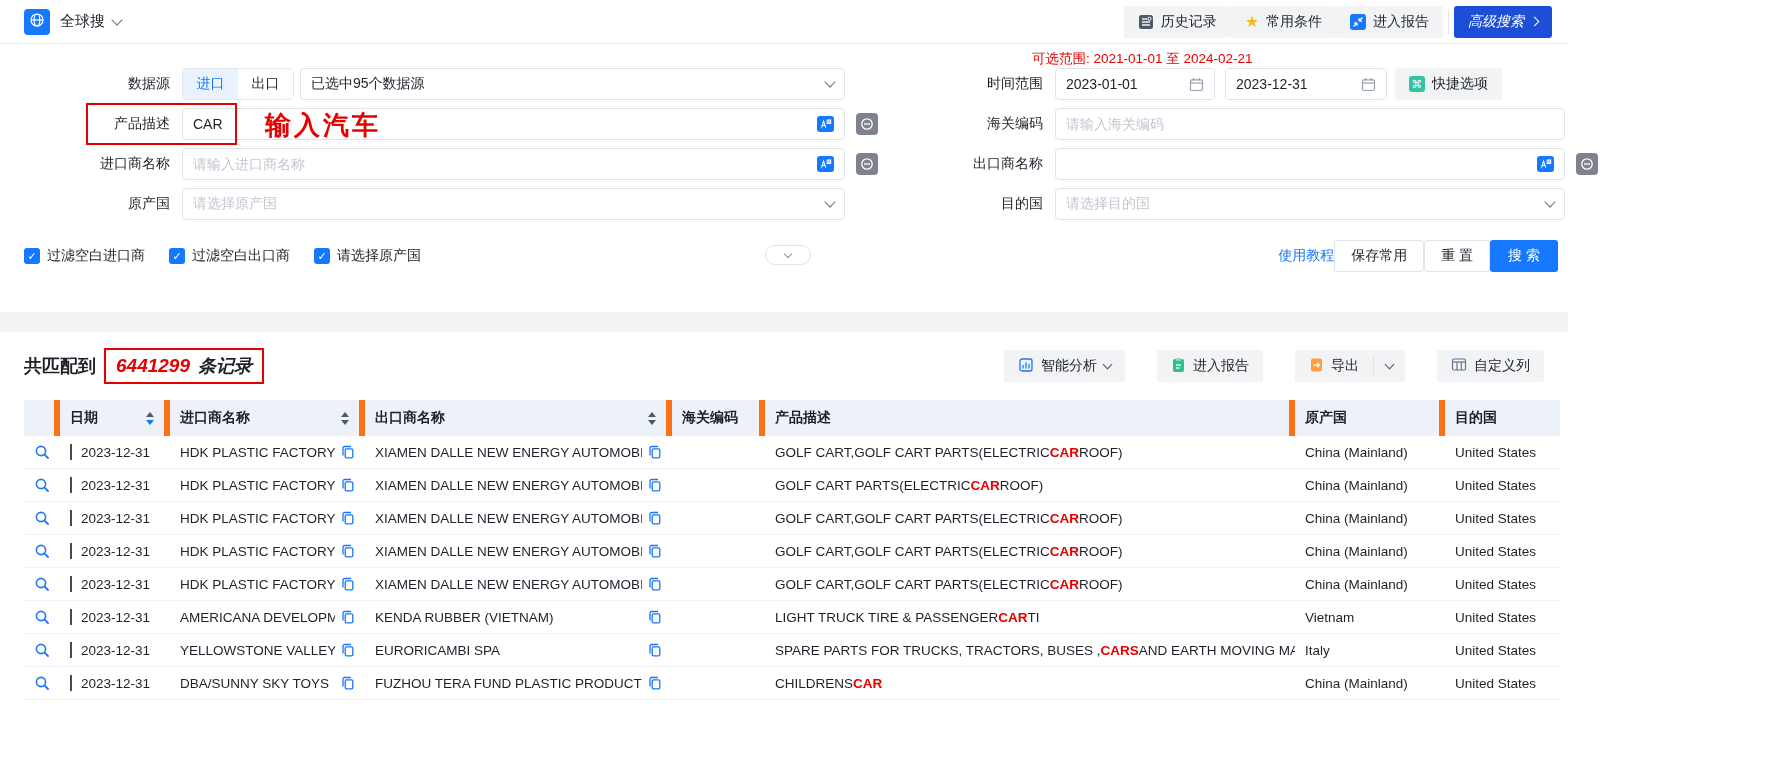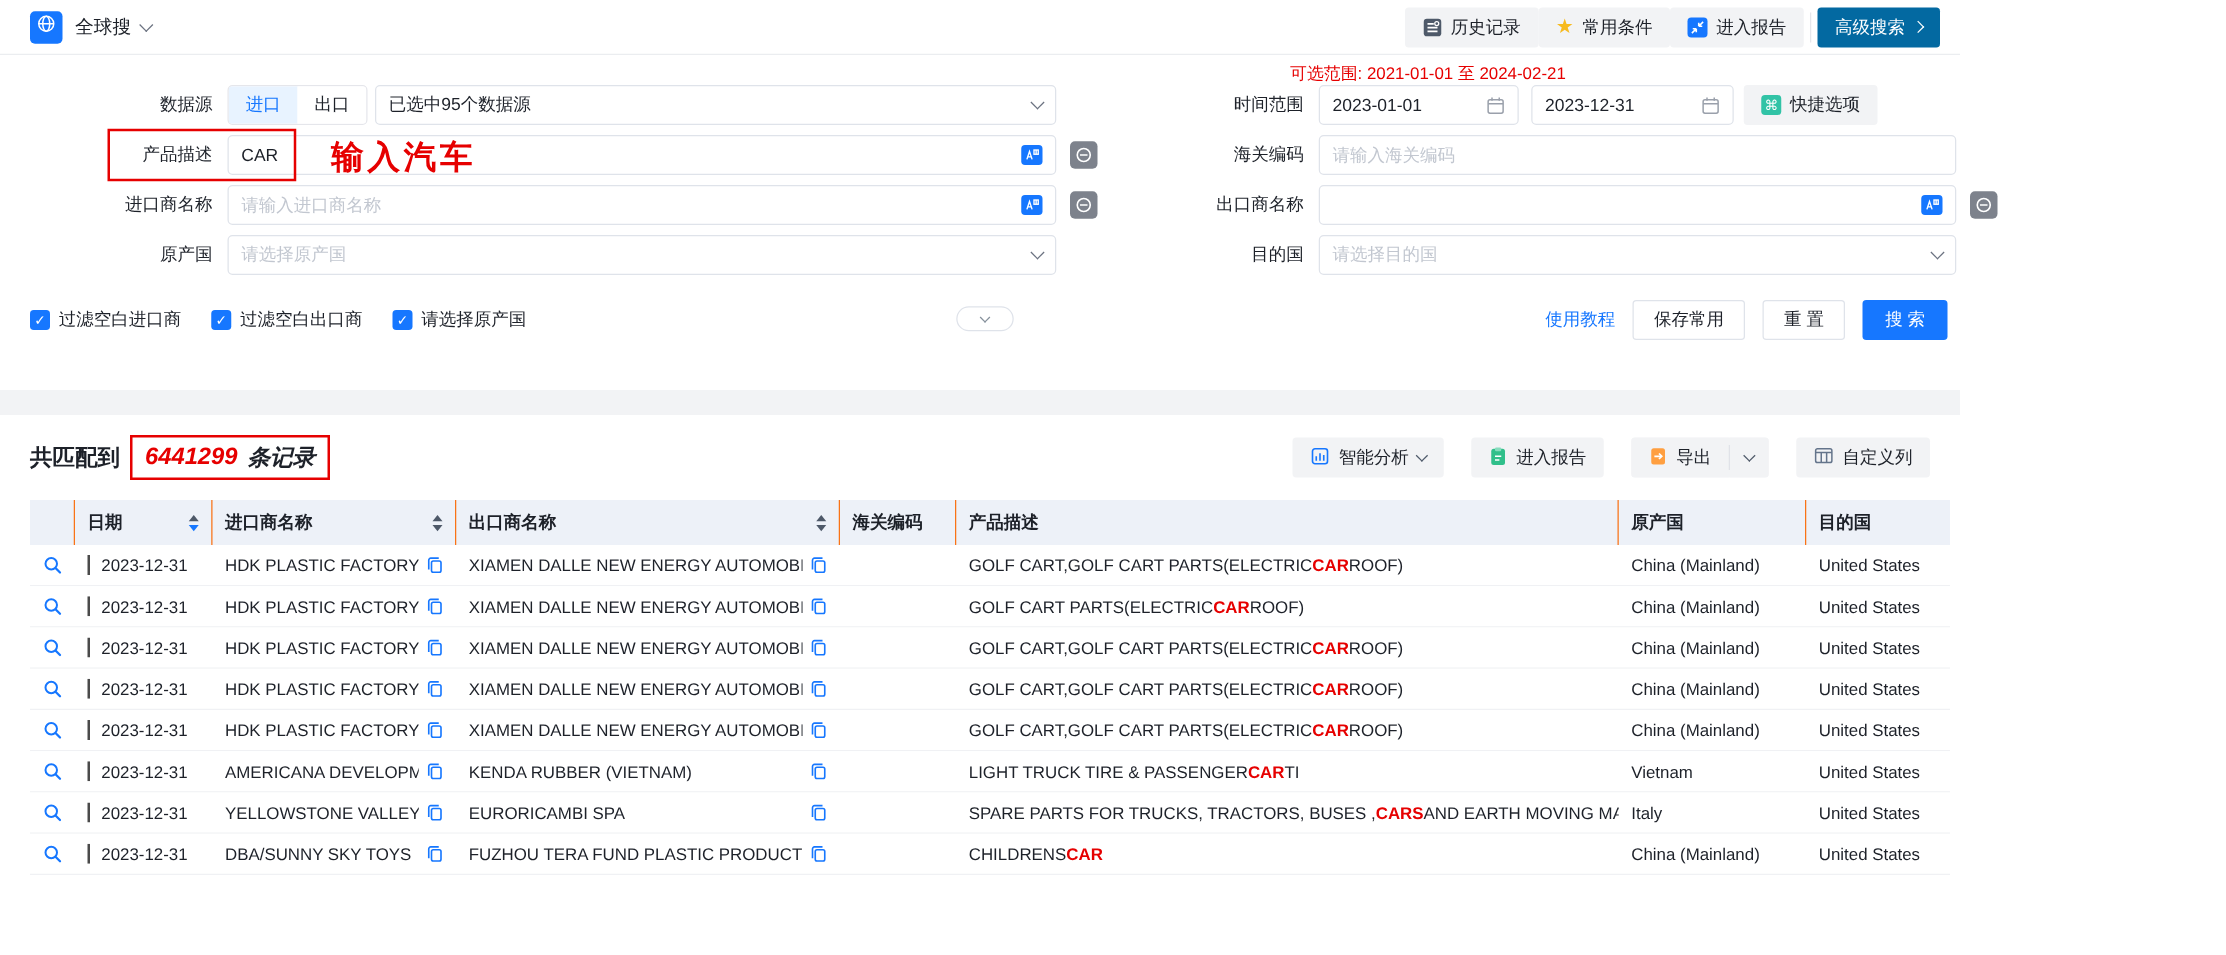--- a/index.html
+++ b/index.html
@@ -7,21 +7,21 @@
   .content { width:1568px; }
 
   
   .topbar { height:44px; display:flex; align-items:center; padding:0 16px 0 24px; border-bottom:1px solid #ebedf0; background:#fff; }
   .logo { width:26px; height:26px; border-radius:4px; background:#1677ff; display:flex; align-items:center; justify-content:center; margin-right:10px; flex:none; }
   .appname { font-size:15px; margin-right:8px; }
   .caret { width:8px; height:8px; border-right:1.5px solid #6b7280; border-bottom:1.5px solid #6b7280; transform:rotate(45deg); margin-top:-4px; display:inline-block; }
   .topbtns { margin-left:auto; display:flex; align-items:center; }
   .gbtn { height:32px; background:#f2f3f5; border-radius:3px; display:inline-flex; align-items:center; gap:7px; padding:0 14px; font-size:14px; color:#1d2129; cursor:pointer; white-space:nowrap; }
   .vdiv { width:1px; height:24px; background:#e5e6eb; margin:0 5px; }
-  .blue-btn { background:#0369a1; color:#fff; }
+  .blue-btn { background:#1d4ed8; color:#fff;font-style:italic; }
   .caret-r { width:7px; height:7px; border-right:1.6px solid #fff; border-bottom:1.6px solid #fff; transform:rotate(-45deg); display:inline-block; }
   .icon-sq { width:16px; height:16px; border-radius:3px; display:inline-flex; align-items:center; justify-content:center; flex:none; }
   .star { color:#f7ba1e; font-size:16px; line-height:1; }
 
   
   .form { position:relative; padding-top:24px; padding-bottom:40px; }
   .hint { position:absolute; top:6px; left:1032px; color:#e60000; font-size:13.5px; white-space:nowrap; }
   .frow { display:flex; align-items:center; height:32px; margin-bottom:8px; padding-left:24px; position:relative; }
   .lblL { width:158px; padding-right:12px; text-align:right; font-size:14px; flex:none; }
   .fldL { width:663px; flex:none; display:flex; align-items:center; }
@@ -44,43 +44,43 @@
   .tr-icon { width:17px; height:16px; border-radius:3px; background:#1677ff; display:inline-flex; align-items:center; justify-content:center; margin-left:auto; flex:none; }
   .ex-icon { width:22px; height:22px; border-radius:4px; background:#7d828c; display:inline-flex; align-items:center; justify-content:center; flex:none; cursor:pointer; }
   .redbox { position:absolute; left:86px; top:-5px; width:151px; height:42px; border:2px solid #e60000; pointer-events:none; z-index:3; }
   .annot { position:absolute; left:265px; top:0; font-size:26px; font-weight:bold; color:#e60000; letter-spacing:3px; z-index:3; font-family:"Liberation Serif","DejaVu Serif",serif; }
 
   .ckrow { display:flex; align-items:center; height:32px; margin-top:20px; padding-left:24px; padding-right:10px; position:relative; }
   .ck { display:flex; align-items:center; gap:7px; margin-right:24px; font-size:14px; cursor:pointer; }
   .ckbox { width:16px; height:16px; border-radius:3px; background:#1677ff; color:#fff; display:flex; align-items:center; justify-content:center; font-size:11px; flex:none; }
   .fold { position:absolute; left:765px; top:5px; width:46px; height:20px; border:1px solid #dfe3ea; border-radius:10px; background:#fff; display:flex; align-items:center; justify-content:center; cursor:pointer; }
   .fold .caret { width:6px; height:6px; margin-top:-2px; border-color:#86909c; }
-  .ckrow-right { margin-left:auto; display:flex; align-items:center; gap:14px; }
+  .ckrow-right { margin-left:auto; display:flex; align-items:center; }
   .link { color:#1677ff; font-size:14px; cursor:pointer; }
   .wbtn { height:32px; border:1px solid #dfe3ea; border-radius:3px; background:#fff; display:inline-flex; align-items:center; padding:0 16px; font-size:14px; cursor:pointer; }
   .search-btn { background:#1677ff; color:#fff; border:none; padding:0 18px; }
 
   .band { height:20px; background:#f2f3f5; width:1568px; }
 
   
   .results { padding:16px 24px 0; }
   .res-head { display:flex; align-items:center; }
   .res-count { display:flex; align-items:center; font-weight:bold; font-size:18px; }
   .redbox2 { border:2px solid #e60000; padding:4px 10px; margin-left:8px; display:flex; align-items:center; gap:8px;font-style:italic; }
   .num-red { color:#e60000; font-size:19px; font-weight:bold; }
-  .res-btns { margin-left:auto; display:flex; align-items:center; gap:22px;text-align:center; }
+  .res-btns { margin-left:auto; display:flex; align-items:center; gap:32px;text-align:center; }
   .split { display:inline-flex; align-items:stretch; background:#f2f3f5; border-radius:3px; overflow:hidden; }
   .split .gbtn { border-radius:0; }
   .split .sep { width:1px; background:#e0e2e8; margin:6px 0; }
   .gbtn .caret { width:7px; height:7px; border-color:#4e5969; }
 
   
   .tbl { margin:16px 0 0 24px; width:1536px; font-size:14px; }
   .thead { display:flex; background:#edf1f8; height:36px; align-items:stretch; font-weight:bold; }
-  .th { display:flex; align-items:center; padding:0 10px; border-right:1px solid #f97316; }
+  .th { display:flex; align-items:center; padding:0 10px; border-right:6px solid #f97316; }
   .th:last-child { border-right:none; }
   .sort { display:inline-flex; flex-direction:column; gap:3px; margin-left:auto; cursor:pointer; }
   .tri { width:0; height:0; border-left:4px solid transparent; border-right:4px solid transparent; }
   .tri.up { border-bottom:5px solid #4e5969; }
   .tri.down { border-top:5px solid #4e5969; }
   .tri.down.active { border-top-color:#1677ff; }
   .c0 { width:36px; flex:none; justify-content:center; }
   .c1 { width:110px; flex:none; }
   .c2 { width:195px; flex:none; }
   .c3 { width:307px; flex:none; }

